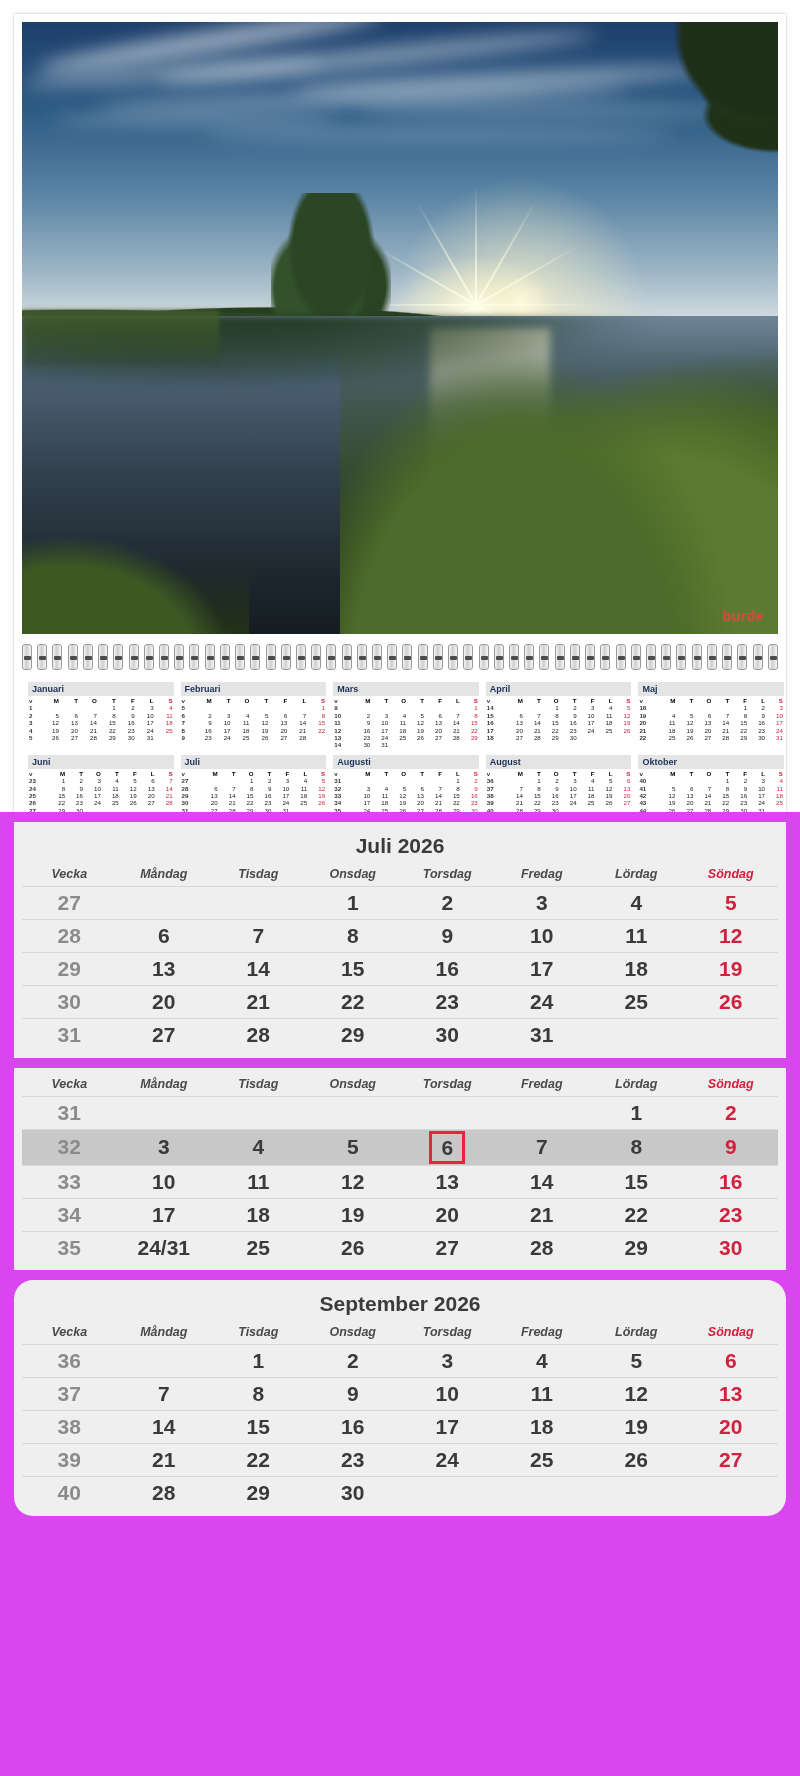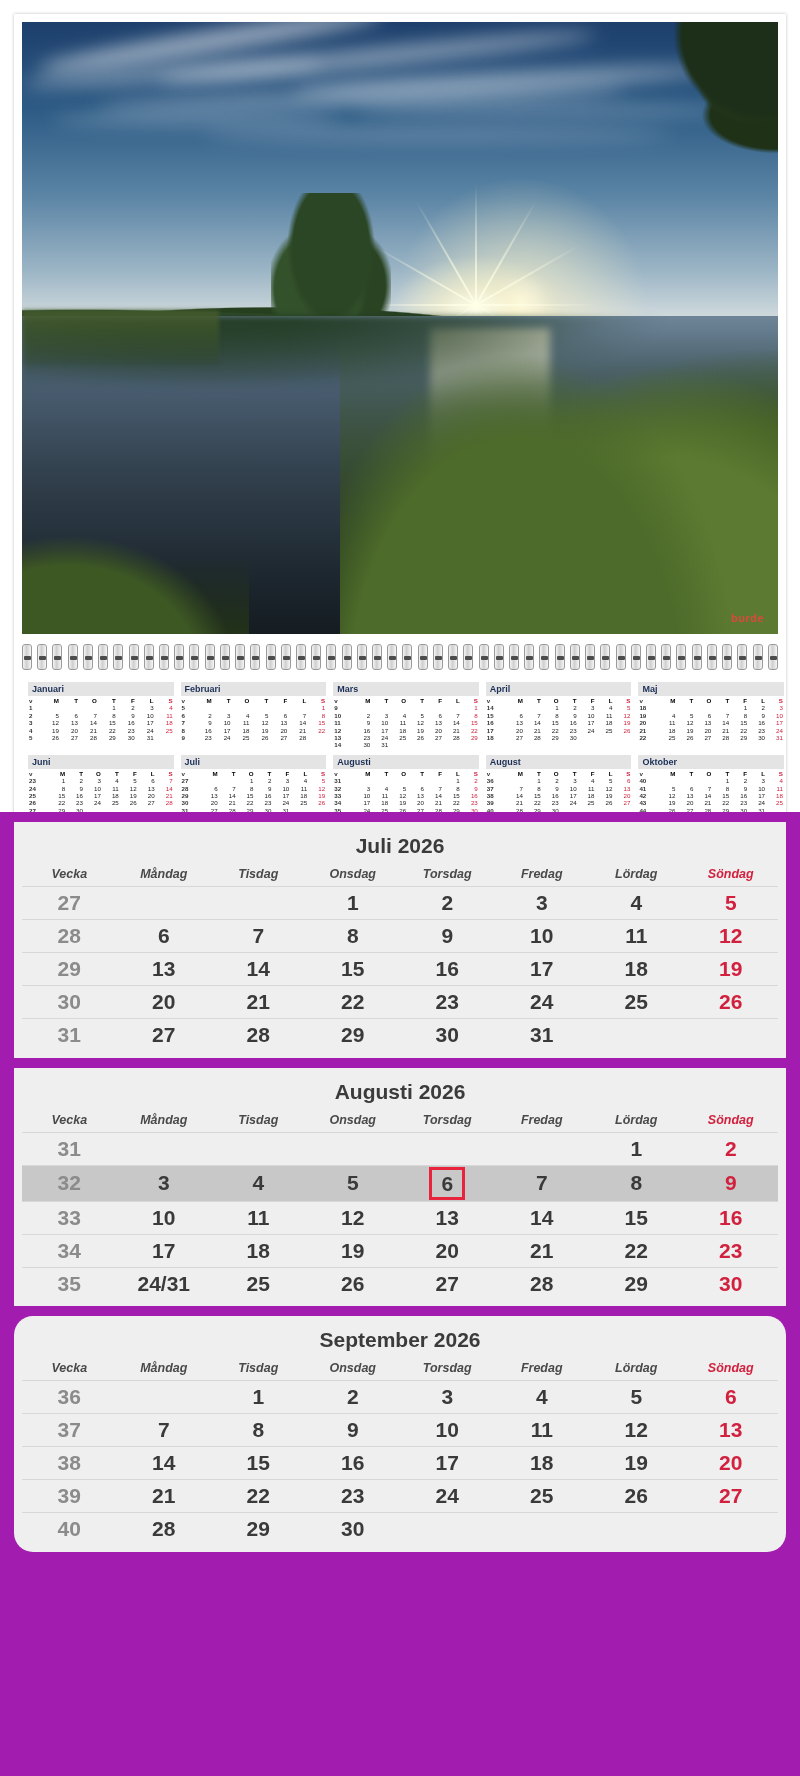--- a/index.html
+++ b/index.html
@@ -123,21 +123,21 @@
       radial-gradient(ellipse at 20% 130%, #3e5824 0%, #3e5824 50%, rgba(0,0,0,0) 65%),
       linear-gradient(180deg, rgba(0,0,0,0) 30%, rgba(37,54,24,0.85) 100%);
   }
   .shore-left {
     position: absolute; left: 0; top: 47%; width: 26%; height: 9%;
     background: linear-gradient(180deg, rgba(70,92,45,0.9), rgba(40,60,30,0.2));
     filter: blur(2px);
   }
   .logo-mark {
     position: absolute; right: 14px; bottom: 10px;
-    font-size: 11px; color: #d94a3d; font-weight: bold;
+    font-size: 14px; color: #d94a3d; font-weight: bold;
     letter-spacing: 0.5px;
   }
 
   
   .spiral {
     position: absolute; left: 8px; top: 628px;
     width: 756px; height: 30px;
     display: flex; justify-content: space-between; align-items: center;
   }
   .ring {
@@ -181,21 +181,21 @@
     font-family: "Liberation Sans", sans-serif;
   }
   .mini th { font-weight: bold; color: #000; }
   .mini .wk { color: #333; font-weight: bold; text-align: left; padding-left: 1px; }
   .mini .sun, .mini th.sun { color: #cf1f3c; }
 
   
   .months {
     position: absolute; left: 0; top: 812px;
     width: 800px; height: 964px;
-    background: #a21caf;
+    background: #d946ef;
     padding: 10px 14px 12px 14px;
   }
   .month-block {
     background: #efefef;
     margin-bottom: 10px;
     padding: 8px 8px 6px 8px;
   }
   .month-block:last-child { margin-bottom: 0; border-radius: 19px; }
   .month-title {
     text-align: center;
@@ -1264,21 +1264,20 @@
               <td>29</td>
               <td>30</td>
               <td>31</td>
               <td></td>
               <td class="sun"></td>
             </tr>
           </tbody>
         </table>
       </div>
       <div class="month-block">
-        <div class="month-title">Augusti 2026</div>
         <table class="mtab">
           <thead>
             <tr>
               <th class="wkh">Vecka</th>
               <th>Måndag</th>
               <th>Tisdag</th>
               <th>Onsdag</th>
               <th>Torsdag</th>
               <th>Fredag</th>
               <th>Lördag</th>

